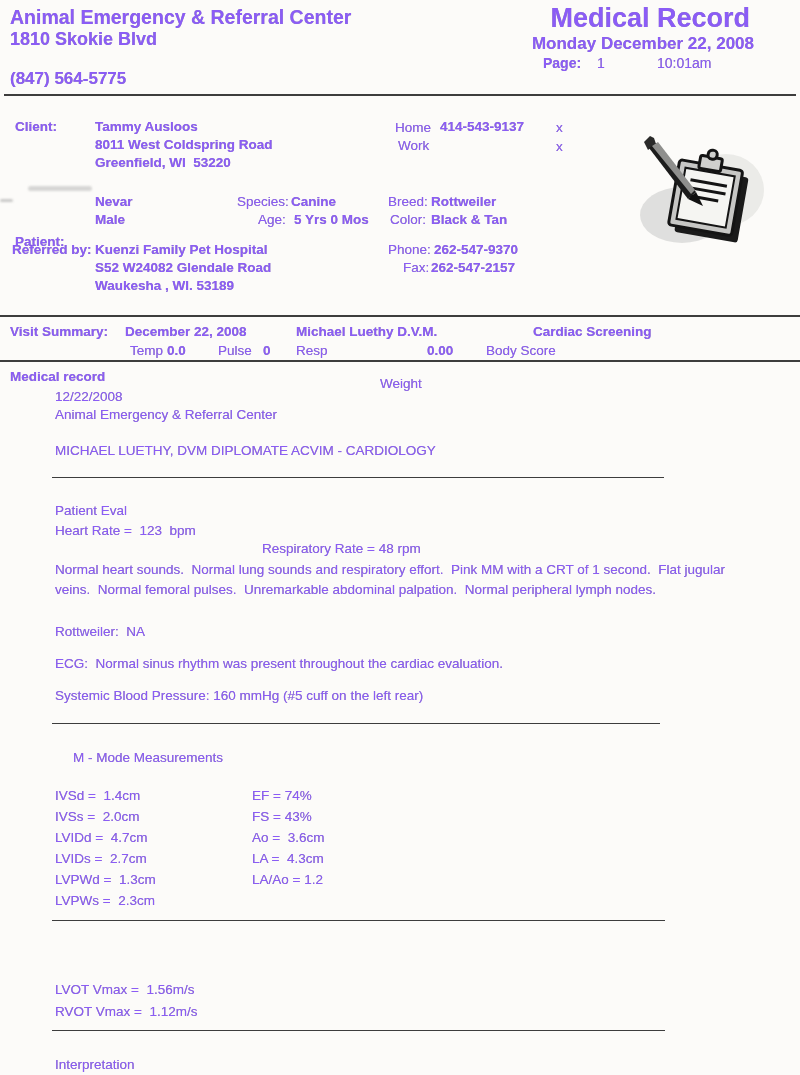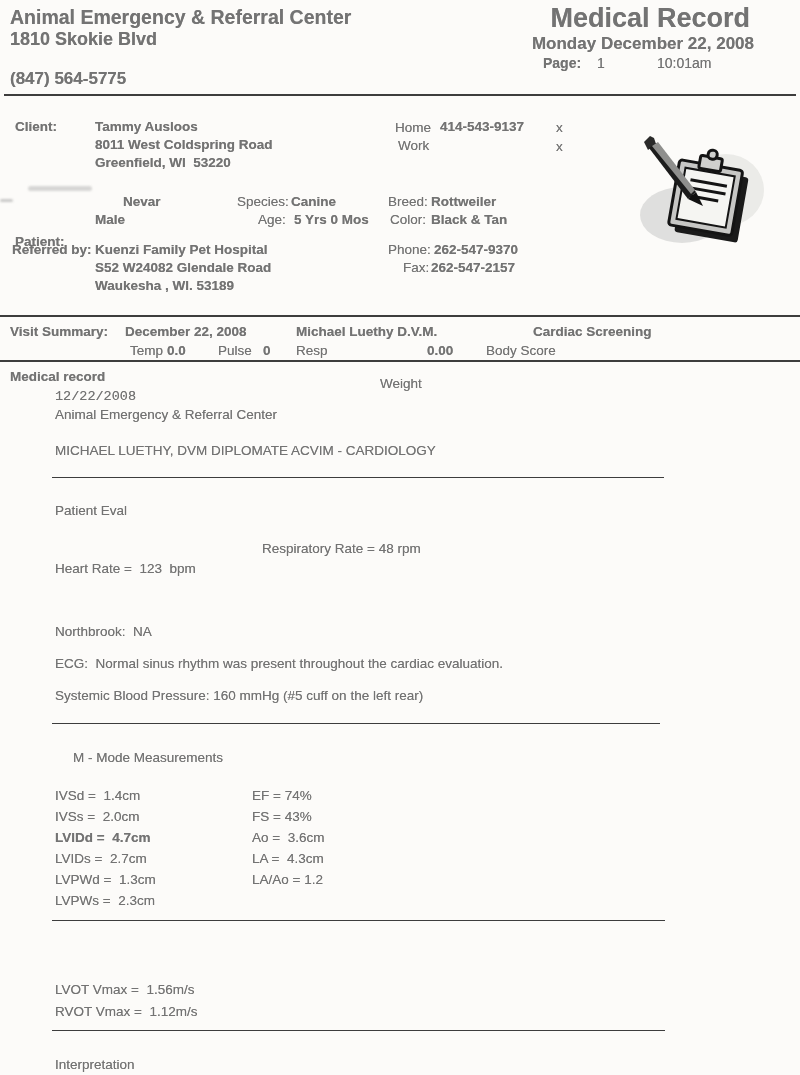--- a/index.html
+++ b/index.html
@@ -2,21 +2,21 @@
 <html><head>
 <meta charset="utf-8">
 <style>
   * { margin:0; padding:0; box-sizing:border-box; }
   body { background:#e8e8e8; }
   .page {
     position:relative; width:800px; height:1075px;
     background:#fcfbf9;
     font-family:"Liberation Sans", sans-serif;
     font-size:13.5px;
-    color:#737373;
+    color:#8b5cf6;
     overflow:hidden;
     text-shadow:0 0 0.5px rgba(40,40,40,0.45);
   }
   .abs { position:absolute; white-space:pre; }
   .b  { font-weight:bold; }
   .clinic-name { font-size:19.5px; font-weight:bold; }
   .clinic-addr { font-size:18px;  font-weight:bold; }
   .clinic-phone{ font-size:17px;  font-weight:bold; }
   .doc-title   { font-size:27px;  font-weight:bold; }
   .doc-date    { font-size:17px;  font-weight:bold; }
@@ -49,21 +49,21 @@
   <div class="abs" style="left:395px; top:120px;">Home</div>
   <div class="abs b" style="left:440px; top:119px;">414-543-9137</div>
   <div class="abs" style="left:556px; top:120px;">x</div>
   <div class="abs" style="left:398px; top:138px;">Work</div>
   <div class="abs" style="left:556px; top:139px;">x</div>
 
   <div class="smudge" style="left:28px; top:186px; width:64px; height:5px;"></div>
   <div class="smudge" style="left:0px; top:199px; width:13px; height:3px; opacity:.6;"></div>
 
   <div class="abs b" style="left:15px;  top:194px;margin-top:40px;">Patient:</div>
-  <div class="abs b" style="left:95px;  top:194px;margin-left:28px;">Nevar</div>
+  <div class="abs b" style="left:95px;  top:194px;">Nevar</div>
   <div class="abs b" style="left:95px;  top:212px;">Male</div>
   <div class="abs" style="left:237px; top:194px;">Species:</div>
   <div class="abs b" style="left:291px; top:194px;">Canine</div>
   <div class="abs" style="left:258px; top:212px;">Age:</div>
   <div class="abs b" style="left:294px; top:212px;">5 Yrs 0 Mos</div>
   <div class="abs" style="left:388px; top:194px;">Breed:</div>
   <div class="abs b" style="left:431px; top:194px;">Rottweiler</div>
   <div class="abs" style="left:390px; top:212px;">Color:</div>
   <div class="abs b" style="left:431px; top:212px;">Black &amp; Tan</div>
 
@@ -106,40 +106,41 @@
   <div class="abs b" style="left:167px; top:343px;">0.0</div>
   <div class="abs" style="left:218px; top:343px;">Pulse</div>
   <div class="abs b" style="left:263px; top:343px;">0</div>
   <div class="abs" style="left:296px; top:343px;">Resp</div>
   <div class="abs" style="left:380px; top:343px;margin-top:33px;">Weight</div>
   <div class="abs b" style="left:427px; top:343px;">0.00</div>
   <div class="abs" style="left:486px; top:343px;">Body Score</div>
   <div class="rule" style="left:0; top:360px; width:800px; height:2px;"></div>
 
   <div class="abs b" style="left:10px; top:369px;">Medical record</div>
-  <div class="abs" style="left:55px; top:389px;font-family:Liberation Mono, monospace;">12/22/2008</div>
+  <div class="abs" style="left:55px; top:389px;">12/22/2008</div>
   <div class="abs" style="left:55px; top:407px;">Animal Emergency &amp; Referral Center</div>
   <div class="abs" style="left:55px; top:443px;">MICHAEL LUETHY, DVM DIPLOMATE ACVIM - CARDIOLOGY</div>
 
   <div class="rule" style="left:52px; top:477px; width:612px; height:1px;"></div>
 
   <div class="abs" style="left:55px; top:503px;">Patient Eval</div>
-  <div class="abs" style="left:55px;  top:561px;">Heart Rate =  123  bpm</div>
+  <div class="abs" style="left:55px;  top:523px;">Heart Rate =  123  bpm</div>
   <div class="abs" style="left:262px; top:541px;">Respiratory Rate = 48 rpm</div>
+  <div class="abs para" style="left:55px; top:560px; width:690px;">Normal heart sounds.  Normal lung sounds and respiratory effort.  Pink MM with a CRT of 1 second.  Flat jugular veins.  Normal femoral pulses.  Unremarkable abdominal palpation.  Normal peripheral lymph nodes.</div>
 
-  <div class="abs" style="left:55px; top:624px;">Northbrook:  NA</div>
+  <div class="abs" style="left:55px; top:624px;">Rottweiler:  NA</div>
   <div class="abs" style="left:55px; top:656px;">ECG:  Normal sinus rhythm was present throughout the cardiac evaluation.</div>
   <div class="abs" style="left:55px; top:688px;">Systemic Blood Pressure: 160 mmHg (#5 cuff on the left rear)</div>
 
   <div class="rule" style="left:52px; top:723px; width:608px; height:1px;"></div>
 
   <div class="abs" style="left:73px; top:750px;">M - Mode Measurements</div>
   <div class="abs" style="left:55px; top:788px;">IVSd =  1.4cm</div>
   <div class="abs" style="left:55px; top:809px;">IVSs =  2.0cm</div>
-  <div class="abs" style="left:55px; top:830px;font-weight:bold;">LVIDd =  4.7cm</div>
+  <div class="abs" style="left:55px; top:830px;">LVIDd =  4.7cm</div>
   <div class="abs" style="left:55px; top:851px;">LVIDs =  2.7cm</div>
   <div class="abs" style="left:55px; top:872px;">LVPWd =  1.3cm</div>
   <div class="abs" style="left:55px; top:893px;">LVPWs =  2.3cm</div>
   <div class="abs" style="left:252px; top:788px;">EF = 74%</div>
   <div class="abs" style="left:252px; top:809px;">FS = 43%</div>
   <div class="abs" style="left:252px; top:830px;">Ao =  3.6cm</div>
   <div class="abs" style="left:252px; top:851px;">LA =  4.3cm</div>
   <div class="abs" style="left:252px; top:872px;">LA/Ao = 1.2</div>
 
   <div class="rule" style="left:52px; top:920px; width:613px; height:1px;"></div>

